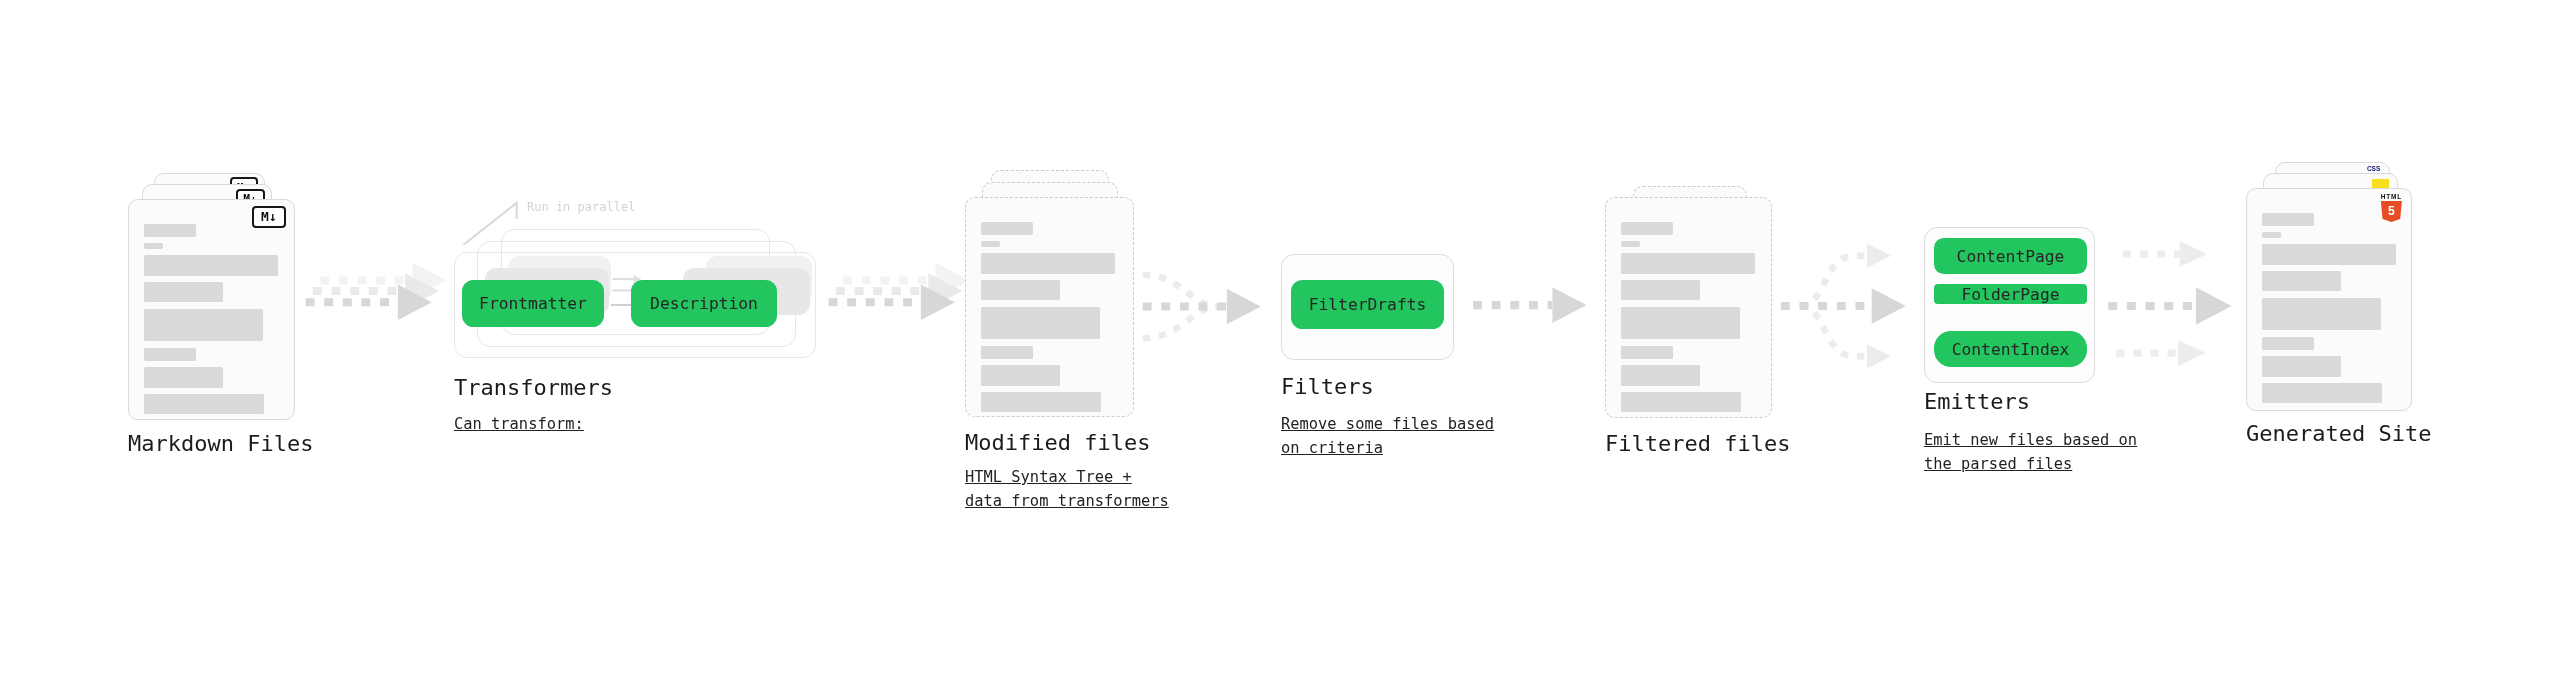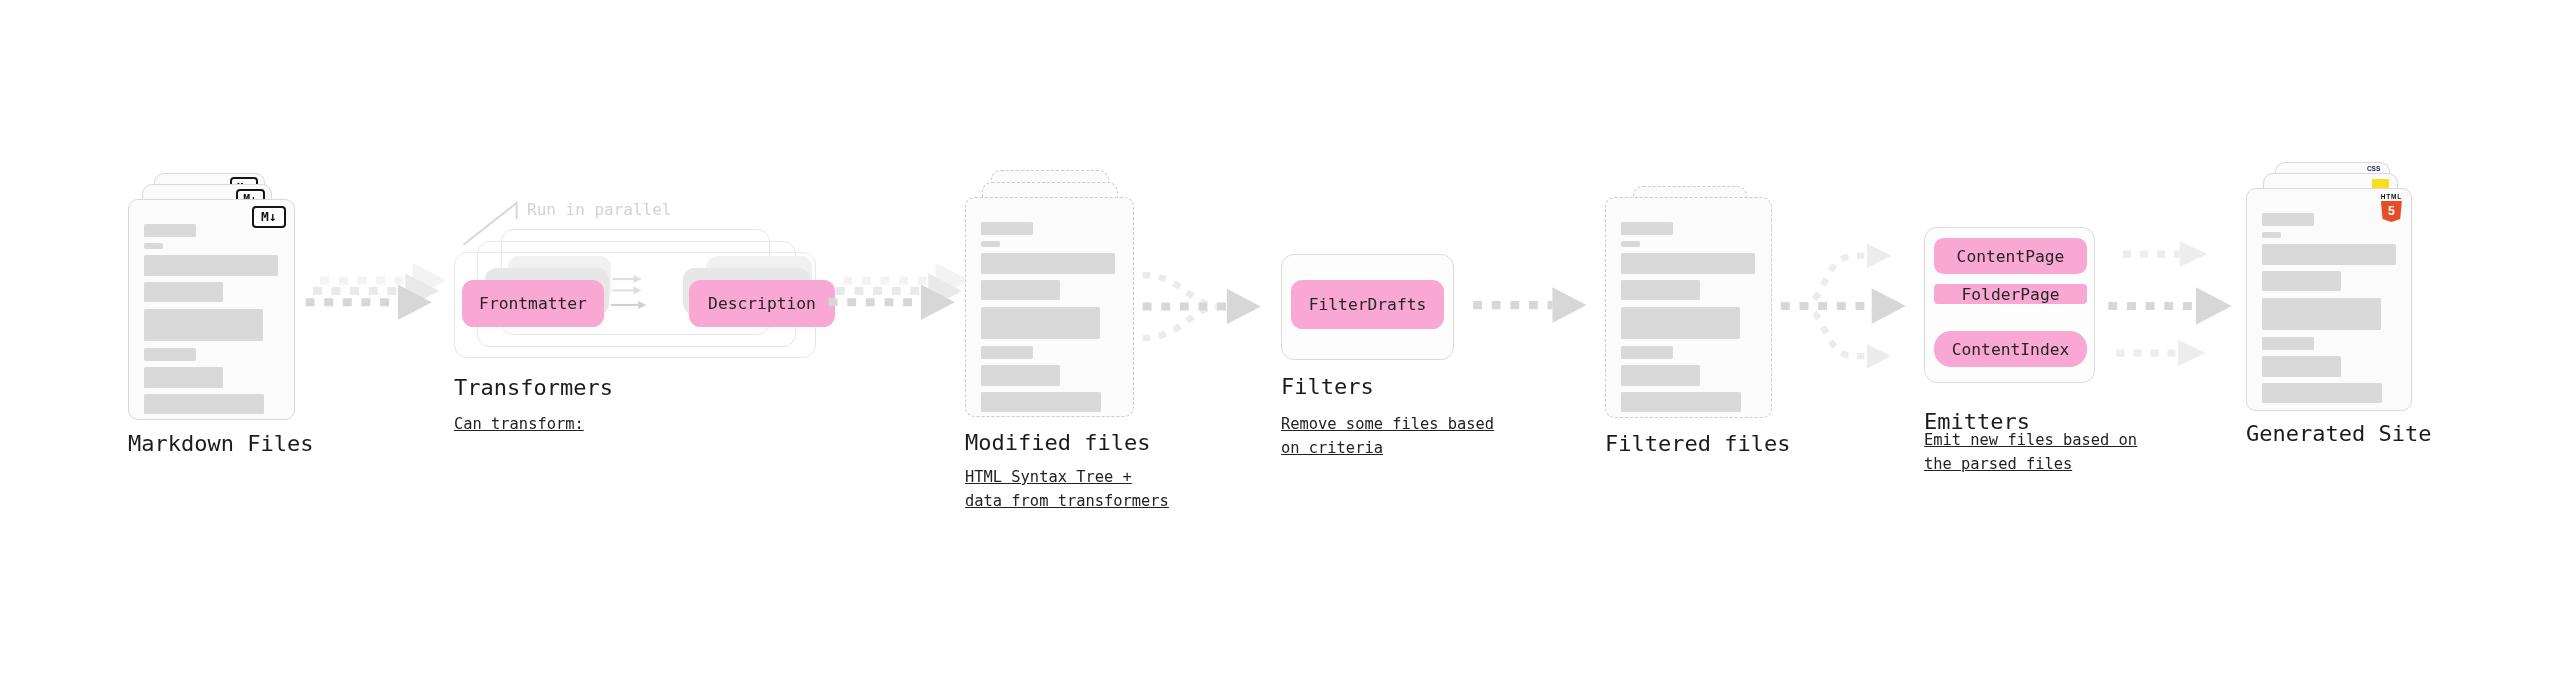--- a/index.html
+++ b/index.html
@@ -13,31 +13,31 @@
   .card{position:absolute;background:#fbfbfb;border:1.6px solid #d9d9d9;border-radius:9.8px;box-sizing:border-box;}
   .card.dashed{border:1.6px dashed #cbcbcb;background:#fbfbfb;}
   .skeleton{position:absolute;left:15.4px;top:23.6px;display:flex;flex-direction:column;gap:6.5px;}
   .bar{background:#d9d9d9;border-radius:1.6px;}
   
   .md-badge{position:absolute;background:#ffffff;border:2.4px solid #161616;border-radius:4.1px;
     display:flex;align-items:center;justify-content:center;font-weight:bold;color:#111;box-sizing:border-box;}
   
   .tf-box{position:absolute;border:1.6px solid #e7e7e7;border-radius:13px;background:transparent;box-sizing:border-box;}
   
-  .pill{position:absolute;background:#f9a8d4;border-radius:11.4px;display:flex;align-items:center;justify-content:center;
+  .pill{position:absolute;background:#22c55e;border-radius:11.4px;display:flex;align-items:center;justify-content:center;
     font-size:16.3px;color:#262626;box-sizing:border-box;white-space:nowrap;}
   .pill.echo1{background:#e7e7e7;}
   .pill.echo2{background:#f1f1f1;}
   
   .group-box{position:absolute;border:1.6px solid #dcdcdc;border-radius:13px;background:#fdfdfd;box-sizing:border-box;}
   
   .section-label{position:absolute;font-size:22px;color:#1b1b1b;white-space:nowrap;line-height:1.1;}
   .section-desc{position:absolute;font-size:15.4px;color:#222;line-height:23.6px;white-space:pre-line;text-decoration:underline;}
   .bullet-line{font-size:15.4px;color:#222;line-height:23px;white-space:pre;}
-  .parallel-note{position:absolute;font-size:16px;color:#d2d2d2;white-space:nowrap;}
+  .parallel-note{position:absolute;font-size:12px;color:#d2d2d2;white-space:nowrap;}
   
   .html5-logo{position:absolute;display:flex;flex-direction:column;align-items:center;gap:0.8px;}
   .html5-caption{font-family:"Liberation Sans",sans-serif;font-size:6.5px;font-weight:bold;letter-spacing:0.8px;color:#111;}
   .html5-shield{width:21px;height:21px;background:#e44d26;clip-path:polygon(0 0,100% 0,92% 86%,50% 100%,8% 86%);
     display:flex;align-items:center;justify-content:center;}
   .html5-five{color:#ffffff;font-family:"Liberation Sans",sans-serif;font-weight:bold;font-size:12.2px;line-height:1;}
   .js-icon{position:absolute;background:#f7df1e;}
   .css-icon{position:absolute;display:flex;flex-direction:column;align-items:center;}
   .css-text{font-family:"Liberation Sans",sans-serif;font-size:6.5px;font-weight:bold;color:#15186d;line-height:1;}
   .css-underline{width:14.6px;height:2.4px;background:#2962ef;margin-top:0.8px;}
@@ -113,21 +113,21 @@
         <polygon points="30,19 40,24 30,29" stroke="none"></polygon>
     </g>
     <g stroke="#cfcfcf" fill="#cfcfcf">
       <line x1="2" y1="42" x2="36" y2="42" stroke-width="2.5"></line>
         <polygon points="36,37 46,42 36,47" stroke="none"></polygon>
     </g>
   </svg>
 
   <div class="pill echo2" style="left:706px;top:256px;width:106px;height:47px;"></div>
   <div class="pill echo1" style="left:683px;top:268px;width:127px;height:47px;"></div>
-  <div class="pill" style="left:689px;top:280px;width:146px;height:47px;">
+  <div class="pill" style="left:631px;top:280px;width:146px;height:47px;">
       <span>Description</span>
     </div>
 
   <div class="section-label" style="left:454px;top:376px;">Transformers</div>
   <div class="section-desc" style="left:454px;top:413px;">Can transform:</div>
 
   <svg class="abs" style="left:822px;top:244px;" width="146" height="85" viewBox="0 0 180 105">
     <g transform="translate(18,-27)" stroke="#f3f3f3" fill="#f3f3f3">
       <line x1="8" y1="72" x2="122" y2="72" stroke-width="10" stroke-dasharray="11 12"></line>
       <polygon points="122,50 164,72 122,94" stroke="none"></polygon>
@@ -215,21 +215,21 @@
   <div class="group-box" style="left:1924px;top:227px;width:171px;height:156px;"></div>
   <div class="pill" style="left:1934px;top:238px;width:153px;height:36px;border-radius:9.8px;">
       <span>ContentPage</span>
     </div>
   <div class="pill" style="left:1934px;top:284px;width:153px;height:20px;border-radius:4px;">
       <span>FolderPage</span>
     </div>
   <div class="pill" style="left:1934px;top:331px;width:153px;height:36px;border-radius:17px;">
       <span>ContentIndex</span>
     </div>
-  <div class="section-label" style="left:1924px;top:410px;">Emitters</div>
+  <div class="section-label" style="left:1924px;top:390px;">Emitters</div>
   <div class="section-desc" style="left:1924px;top:429px;">Emit new files based on
 the parsed files</div>
 
   <svg class="abs" style="left:2105px;top:237px;" width="138" height="138" viewBox="0 0 170 170">
     <g stroke="#ededed" fill="#ededed">
       <line x1="22" y1="21" x2="92" y2="21" stroke-width="9" stroke-dasharray="10 11"></line>
       <polygon points="92,5 126,21 92,37" stroke="none"></polygon>
       <line x1="14" y1="143" x2="90" y2="143" stroke-width="9" stroke-dasharray="10 11"></line>
       <polygon points="90,127 124,143 90,159" stroke="none"></polygon>
     </g>

